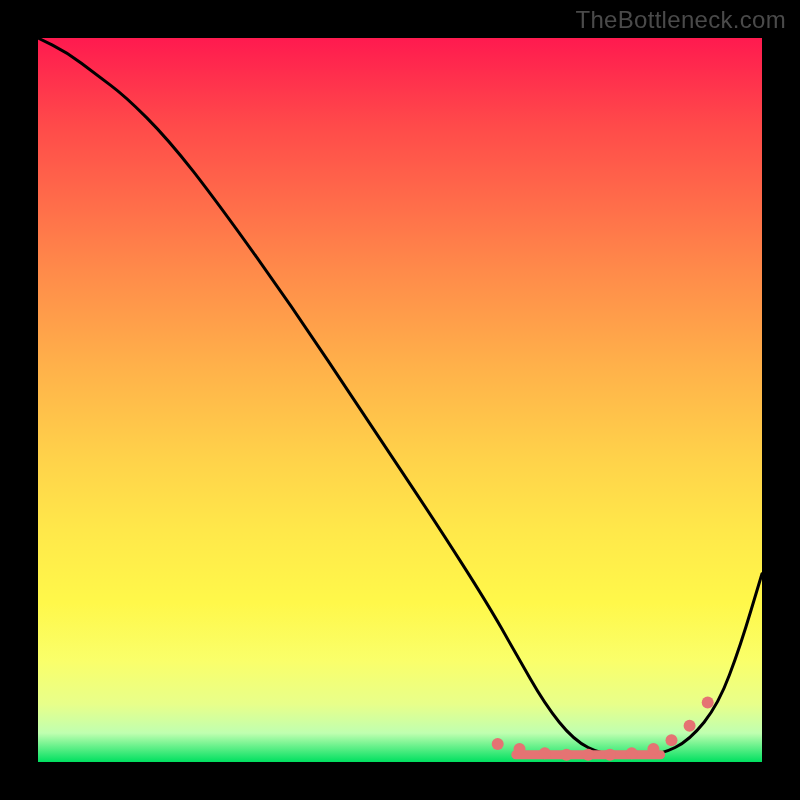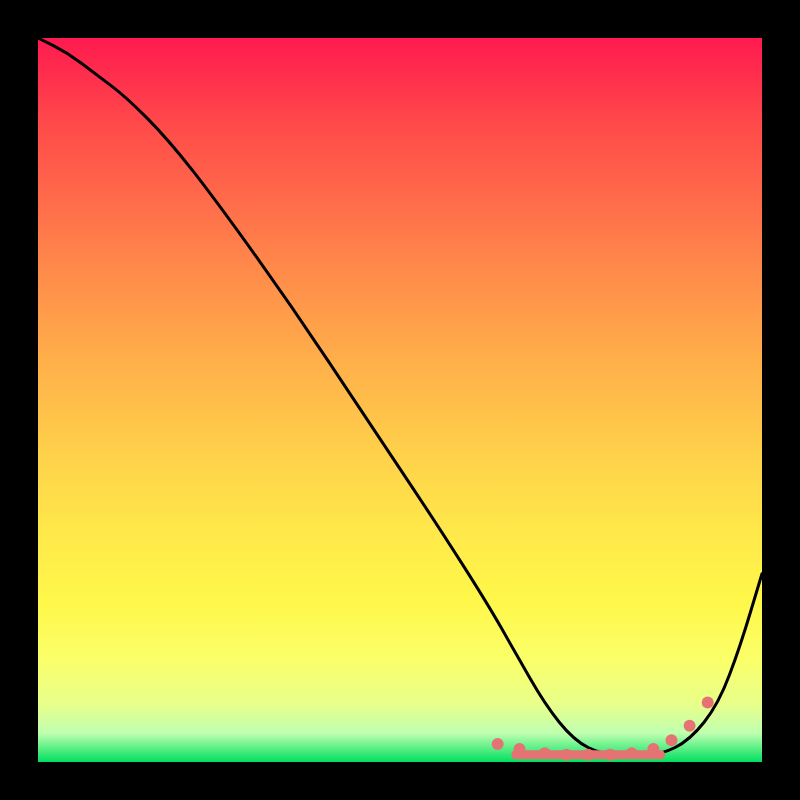--- a/index.html
+++ b/index.html
@@ -57,20 +57,21 @@
     width: 724px;
     height: 724px;
     overflow: visible;
   }
 </style>
 </head>
 <body>
 
 <div class="frame">
 
+  <div class="watermark">TheBottleneck.com</div>
 
   <div class="plot-area">
     <svg class="curve" viewBox="0 0 724 724" preserveAspectRatio="none">
       <path id="curve-path" fill="none" stroke="#000000" stroke-width="3" stroke-linecap="round" stroke-linejoin="round" d="M 0.0 0.0 Q 0.0 0.0 14.5 7.2 Q 29.0 14.5 43.4 25.3 Q 57.9 36.2 72.4 47.1 Q 86.9 57.9 108.6 79.6 Q 130.3 101.4 155.7 133.9 Q 181.0 166.5 217.2 217.2 Q 253.4 267.9 289.6 322.2 Q 325.8 376.5 362.0 430.8 Q 398.2 485.1 423.5 524.9 Q 448.9 564.7 463.4 590.1 Q 477.8 615.4 492.3 640.7 Q 506.8 666.1 521.3 684.2 Q 535.8 702.3 550.2 709.5 Q 564.7 716.8 579.2 716.8 Q 593.7 716.8 608.2 716.8 Q 622.6 716.8 637.1 709.5 Q 651.6 702.3 666.1 684.2 Q 680.6 666.1 691.4 637.1 Q 702.3 608.2 713.1 572.0 L 724.0 535.8"></path>
       <path id="marker-bar" fill="none" stroke="#e57373" stroke-width="9" stroke-linecap="round" d="M 477.8 716.8 L 622.6 716.8"></path>
       <g id="markers-group">
           <circle cx="459.7" cy="705.9" r="6" fill="#e57373"></circle>
           <circle cx="481.5" cy="711.0" r="6" fill="#e57373"></circle>
           <circle cx="506.8" cy="715.3" r="6" fill="#e57373"></circle>
           <circle cx="528.5" cy="716.8" r="6" fill="#e57373"></circle>

